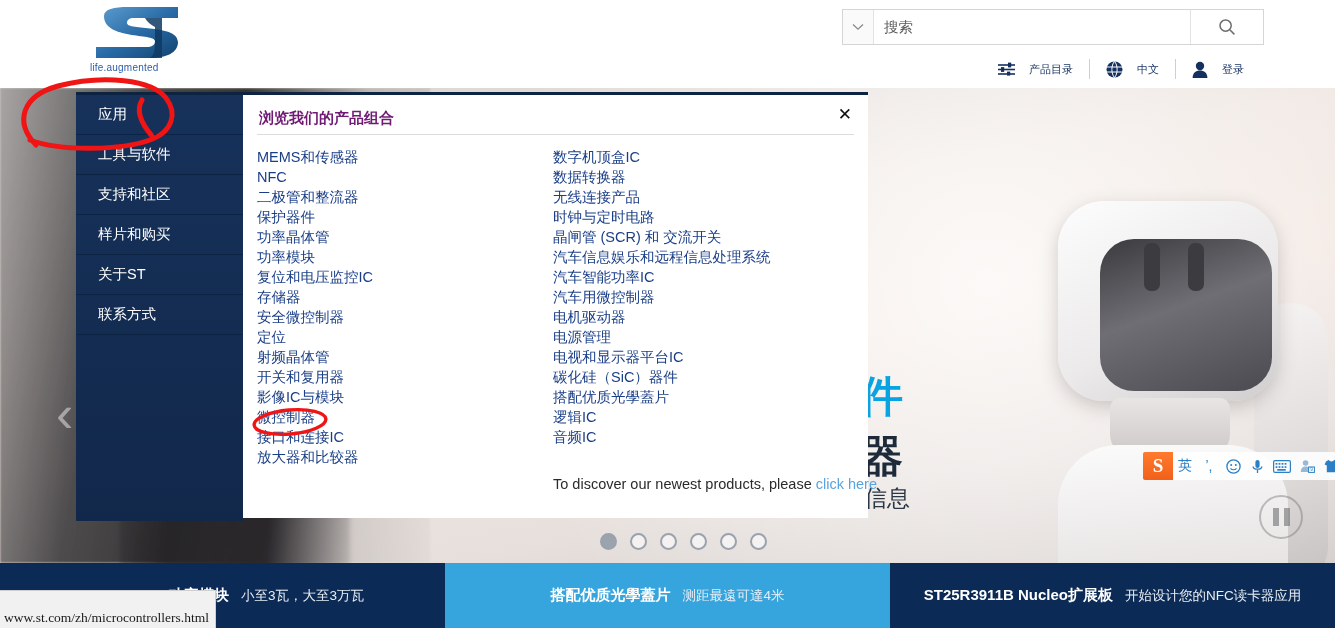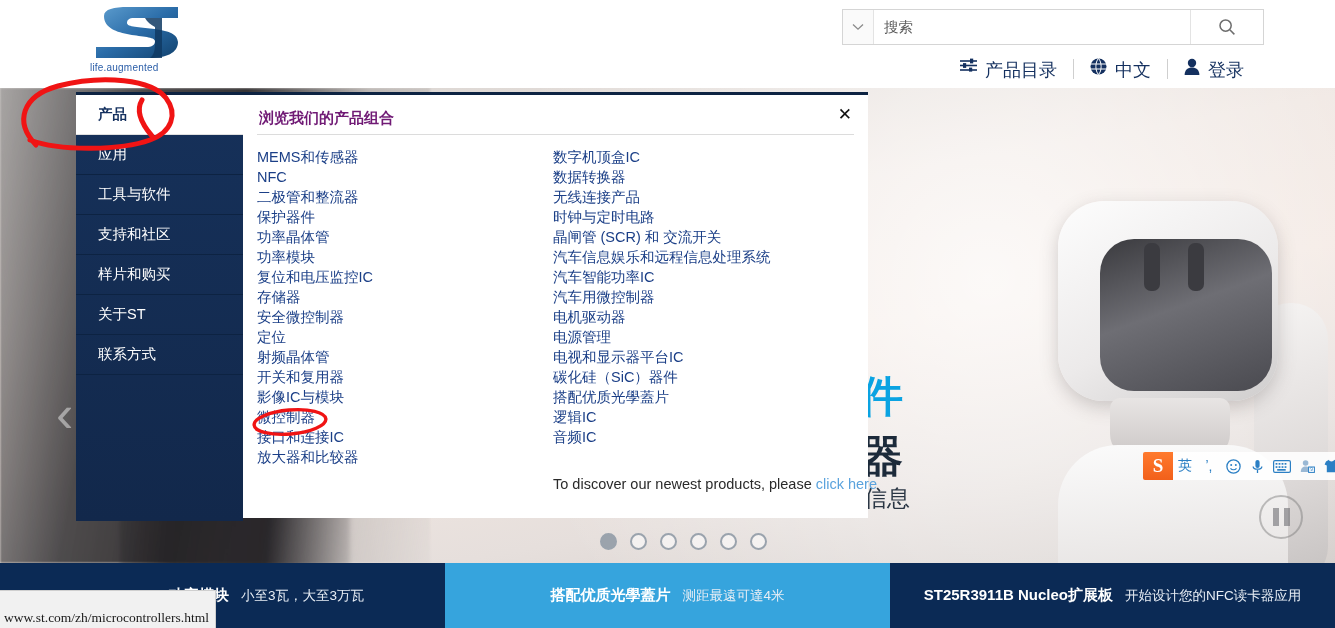--- a/index.html
+++ b/index.html
@@ -77,24 +77,24 @@
   #util-nav {
     position: absolute;
     right: 75px; top: 56px;
     display: flex;
     align-items: center;
     height: 26px;
     color: #14305f;
   }
   .util-item {
     display: flex;
-    align-items: flex-start;
-    gap: 8px;
+    align-items: center;
+    gap: 14px;
     padding: 0 16px;
-    font-size: 18px;
+    font-size: 11px;
     color: #14305f;
     cursor: pointer;
     white-space: nowrap;
     height: 22px;
   }
   .util-sep { width: 1px; height: 20px; background: #cfcfcf; }
 
   
   #hero {
     position: absolute;
@@ -505,23 +505,20 @@
       <svg width="16" height="17" viewBox="0 0 16 17">
         <circle cx="8" cy="5" r="4.2" fill="#14305f"></circle>
         <path d="M0.6 17 C0.6 11.6, 4 9.4, 8 9.4 C12 9.4, 15.4 11.6, 15.4 17 Z" fill="#14305f"></path>
       </svg>
       <span>登录</span>
     </div>
   </div>
 </div>
 
 <div id="nav-sidebar">
-  <div class="nav-item active">
-    <span>产品</span>
-  </div>
   <div class="nav-item">
     <span>应用</span>
   </div>
   <div class="nav-item">
     <span>工具与软件</span>
   </div>
   <div class="nav-item">
     <span>支持和社区</span>
   </div>
   <div class="nav-item">

